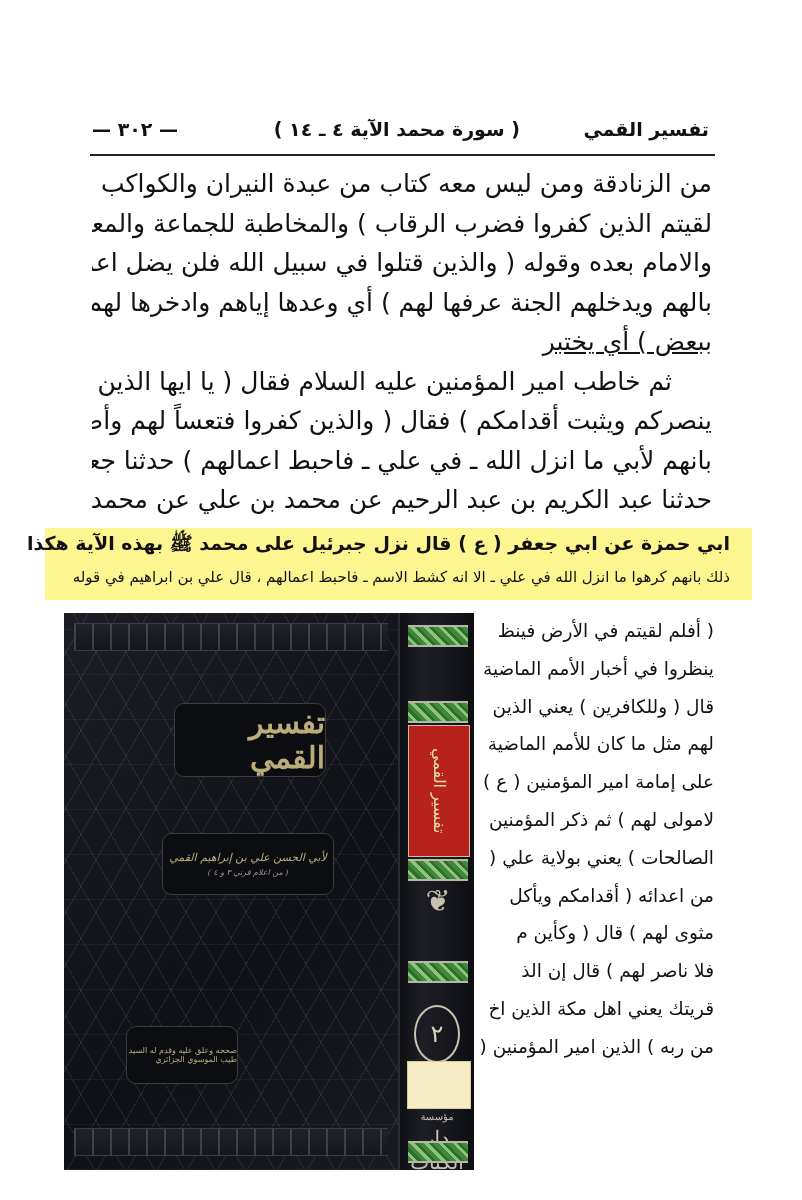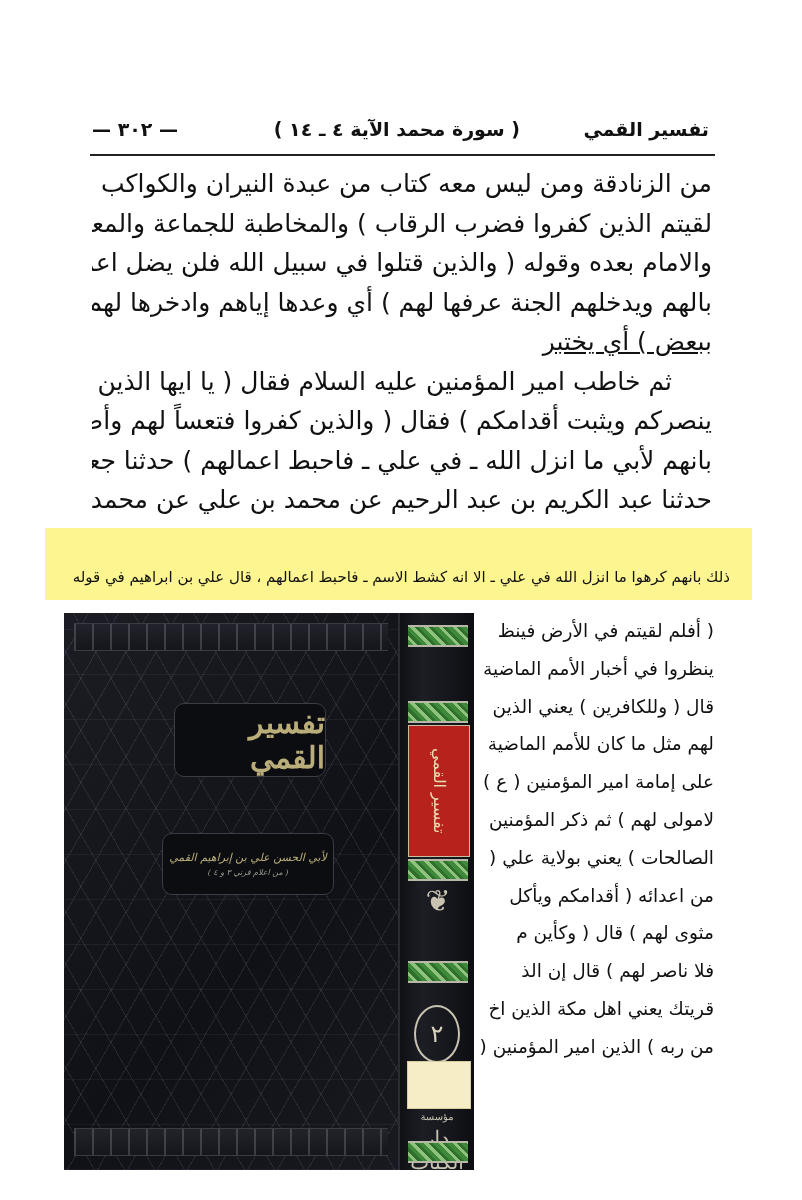--- a/index.html
+++ b/index.html
@@ -86,20 +86,21 @@
     <div class="line">والامام بعده وقوله ( والذين قتلوا في سبيل الله فلن يضل اعمالهم سيهديهم ويصلح</div>
     <div class="line">بالهم ويدخلهم الجنة عرفها لهم ) أي وعدها إياهم وادخرها لهم ( ليبلو بعضكم</div>
     <div class="line short">ببعض ) أي يختبر</div>
     <div class="line indent">ثم خاطب امير المؤمنين عليه السلام فقال ( يا ايها الذين آمنوا ان تنصروا الله</div>
     <div class="line">ينصركم ويثبت أقدامكم ) فقال ( والذين كفروا فتعساً لهم وأضل اعمالهم ذلك</div>
     <div class="line">بانهم لأبي ما انزل الله ـ في علي ـ فاحبط اعمالهم ) حدثنا جعفر بن احمد قال</div>
     <div class="line">حدثنا عبد الكريم بن عبد الرحيم عن محمد بن علي عن محمد بن الفضيل عن</div>
   </div>
 
   <div class="highlight"></div>
+  <div class="hl-line1">ابي حمزة عن ابي جعفر ( ع ) قال نزل جبرئيل على محمد ﷺ بهذه الآية هكذا</div>
   <div class="hl-line2">ذلك بانهم كرهوا ما انزل الله في علي ـ الا انه كشط الاسم ـ فاحبط اعمالهم ، قال علي بن ابراهيم في قوله</div>
 
   <div class="right-col">
     <div class="rline">( أفلم لقيتم في الأرض فينظ</div>
     <div class="rline">ينظروا في أخبار الأمم الماضية</div>
     <div class="rline">قال ( وللكافرين ) يعني الذين</div>
     <div class="rline">لهم مثل ما كان للأمم الماضية</div>
     <div class="rline">على إمامة امير المؤمنين ( ع )</div>
     <div class="rline">لامولى لهم ) ثم ذكر المؤمنين</div>
     <div class="rline">الصالحات ) يعني بولاية علي (</div>
@@ -112,20 +113,23 @@
 
   <div class="book">
     <div class="cover">
       <div class="band top"></div>
       <div class="plate title-plate">
         <span>تفسير القمي</span>
       </div>
       <div class="plate author-plate">
         <span>لأبي الحسن علي بن إبراهيم القمي</span>
         <span class="sub">( من اعلام قرني ٣ و ٤ )</span>
+      </div>
+      <div class="plate editor-plate">
+        <span>صححه وعلق عليه وقدم له السيد طيب الموسوي الجزائري</span>
       </div>
       <div class="band bottom"></div>
     </div>
     <div class="spine">
       <div class="green" style="top:12px;"></div>
       <div class="green" style="top:88px;"></div>
       <div class="red">
         <span>تفسير القمي</span>
       </div>
       <div class="green" style="top:246px;"></div>

